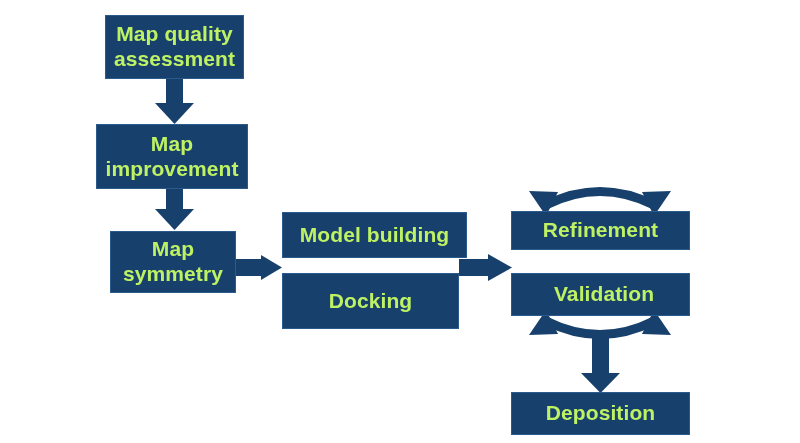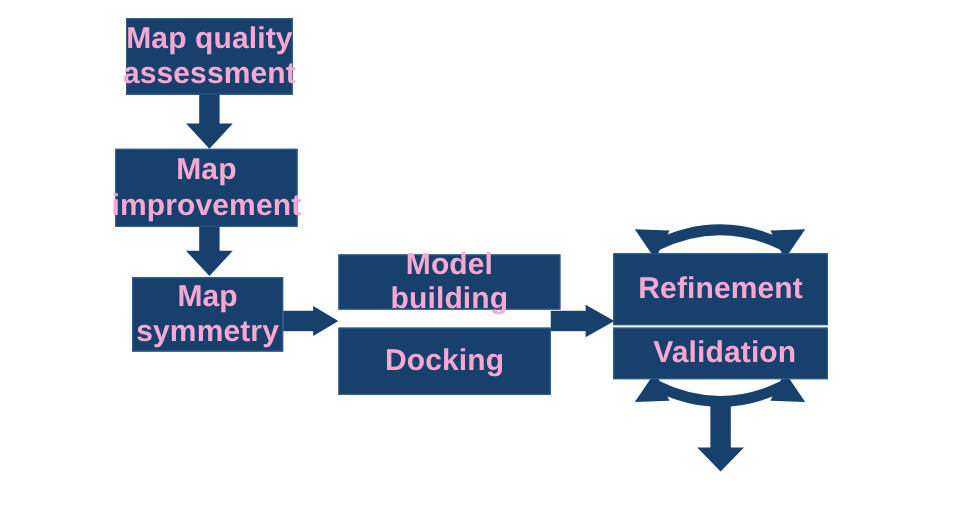--- a/index.html
+++ b/index.html
@@ -13,27 +13,27 @@
   #canvas {
     position: relative;
     width: 800px;
     height: 443px;
     background: #ffffff;
     overflow: hidden;
   }
   .node {
     position: absolute;
     background: #17406d;
-    color: #f9a8d4;
+    color: #bef264;
     display: flex;
     align-items: center;
     justify-content: center;
     text-align: center;
     font-weight: bold;
-    font-size: 25px;
+    font-size: 21px;
     line-height: 1.18;
     letter-spacing: 0.1px;
     box-sizing: border-box;
     padding: 2px 6px;
     border: 1px solid #2b5a8c;
   }
   .node .label {
     display: block;
     white-space: pre-line;
   }
@@ -107,22 +107,25 @@
   </div>
 
   <div class="node" style="left:282px; top:212px; width:185px; height:46px;align-items:center;">
     <span class="label">Model building</span>
   </div>
 
   <div class="node" style="left:282px; top:273px; width:177px; height:56px;">
     <span class="label">Docking</span>
   </div>
 
-  <div class="node" style="left:511px; top:211px; width:179px; height:60px;">
+  <div class="node" style="left:511px; top:211px; width:179px; height:39px;">
     <span class="label">Refinement</span>
   </div>
 
   <div class="node" style="left:511px; top:273px; width:179px; height:43px;padding-left:13px;">
     <span class="label">Validation</span>
   </div>
 
+  <div class="node" style="left:511px; top:392px; width:179px; height:43px;">
+    <span class="label">Deposition</span>
+  </div>
 
 </div>
 
 </body></html>

